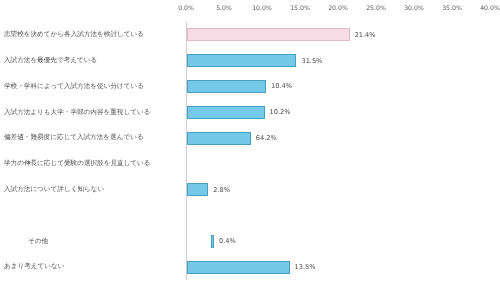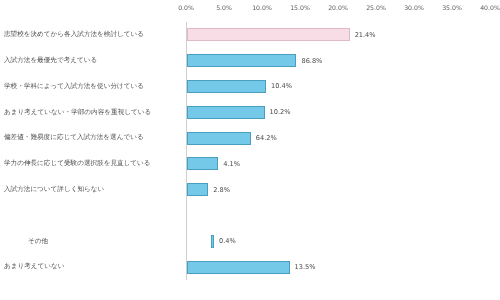--- a/index.html
+++ b/index.html
@@ -137,50 +137,46 @@
           <div class="cat-label">志望校を決めてから各入試方法を検討している</div>
           <div class="bar-wrap">
             <div class="bar highlight" style="width: 162.64px;"></div>
             <span class="val-label">21.4%</span>
           </div>
         </div>
         <div class="row" style="top: 25.8px; height: 25.8px;">
           <div class="cat-label">入試方法を最優先で考えている</div>
           <div class="bar-wrap">
             <div class="bar" style="width: 109.44px;"></div>
-            <span class="val-label">86.8%</span>
+            <span class="val-label">31.5%</span>
           </div>
         </div>
         <div class="row" style="top: 51.6px; height: 25.8px;">
           <div class="cat-label">学校・学科によって入試方法を使い分けている</div>
           <div class="bar-wrap">
             <div class="bar" style="width: 79.04px;"></div>
             <span class="val-label">10.4%</span>
           </div>
         </div>
         <div class="row" style="top: 77.4px; height: 25.8px;">
-          <div class="cat-label">あまり考えていない・学部の内容を重視している</div>
+          <div class="cat-label">入試方法よりも大学・学部の内容を重視している</div>
           <div class="bar-wrap">
             <div class="bar" style="width: 77.52px;"></div>
             <span class="val-label">10.2%</span>
           </div>
         </div>
         <div class="row" style="top: 103.2px; height: 25.8px;">
           <div class="cat-label">偏差値・難易度に応じて入試方法を選んでいる</div>
           <div class="bar-wrap">
             <div class="bar" style="width: 63.84px;"></div>
             <span class="val-label">64.2%</span>
           </div>
         </div>
         <div class="row" style="top: 129px; height: 25.8px;">
           <div class="cat-label">学力の伸長に応じて受験の選択肢を見直している</div>
-          <div class="bar-wrap">
-            <div class="bar" style="width: 31.16px;"></div>
-            <span class="val-label">4.1%</span>
-          </div>
         </div>
         <div class="row" style="top: 154.8px; height: 25.8px;">
           <div class="cat-label">入試方法について詳しく知らない</div>
           <div class="bar-wrap">
             <div class="bar" style="width: 21.28px;"></div>
             <span class="val-label">2.8%</span>
           </div>
         </div>
         <div class="row" style="top: 206.4px; height: 25.8px; margin-left: 24px;">
           <div class="cat-label">その他</div>

